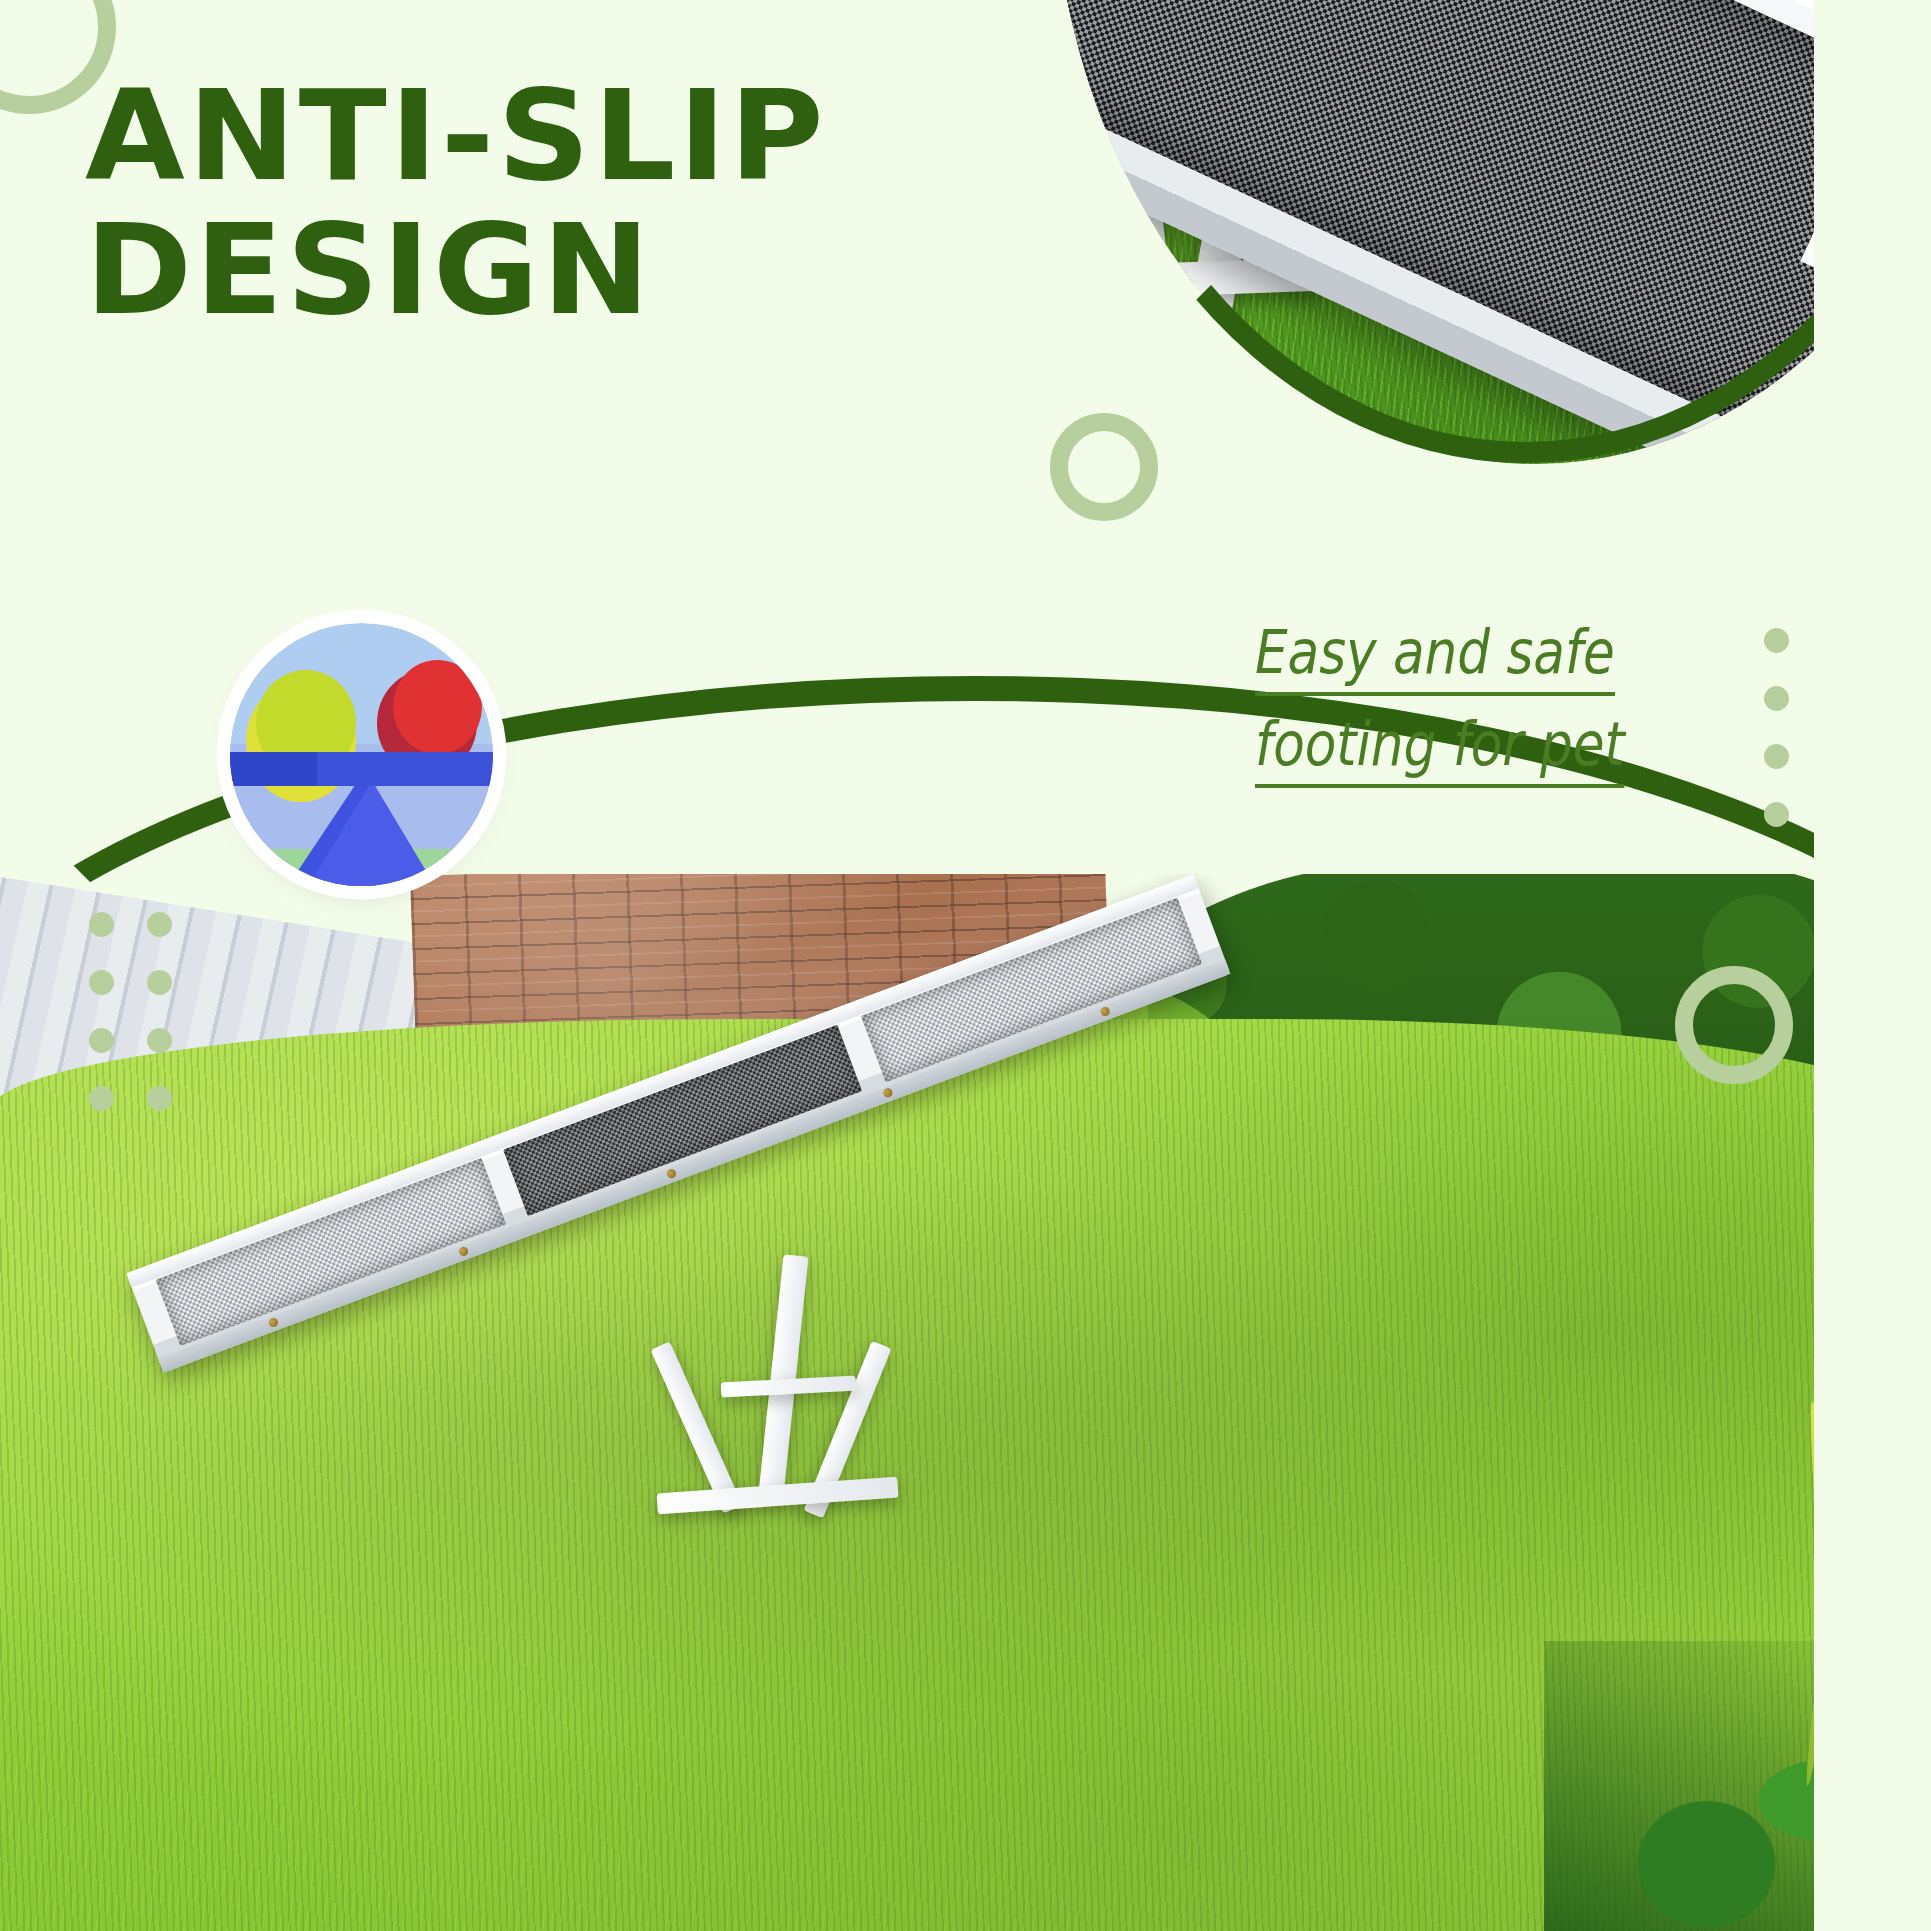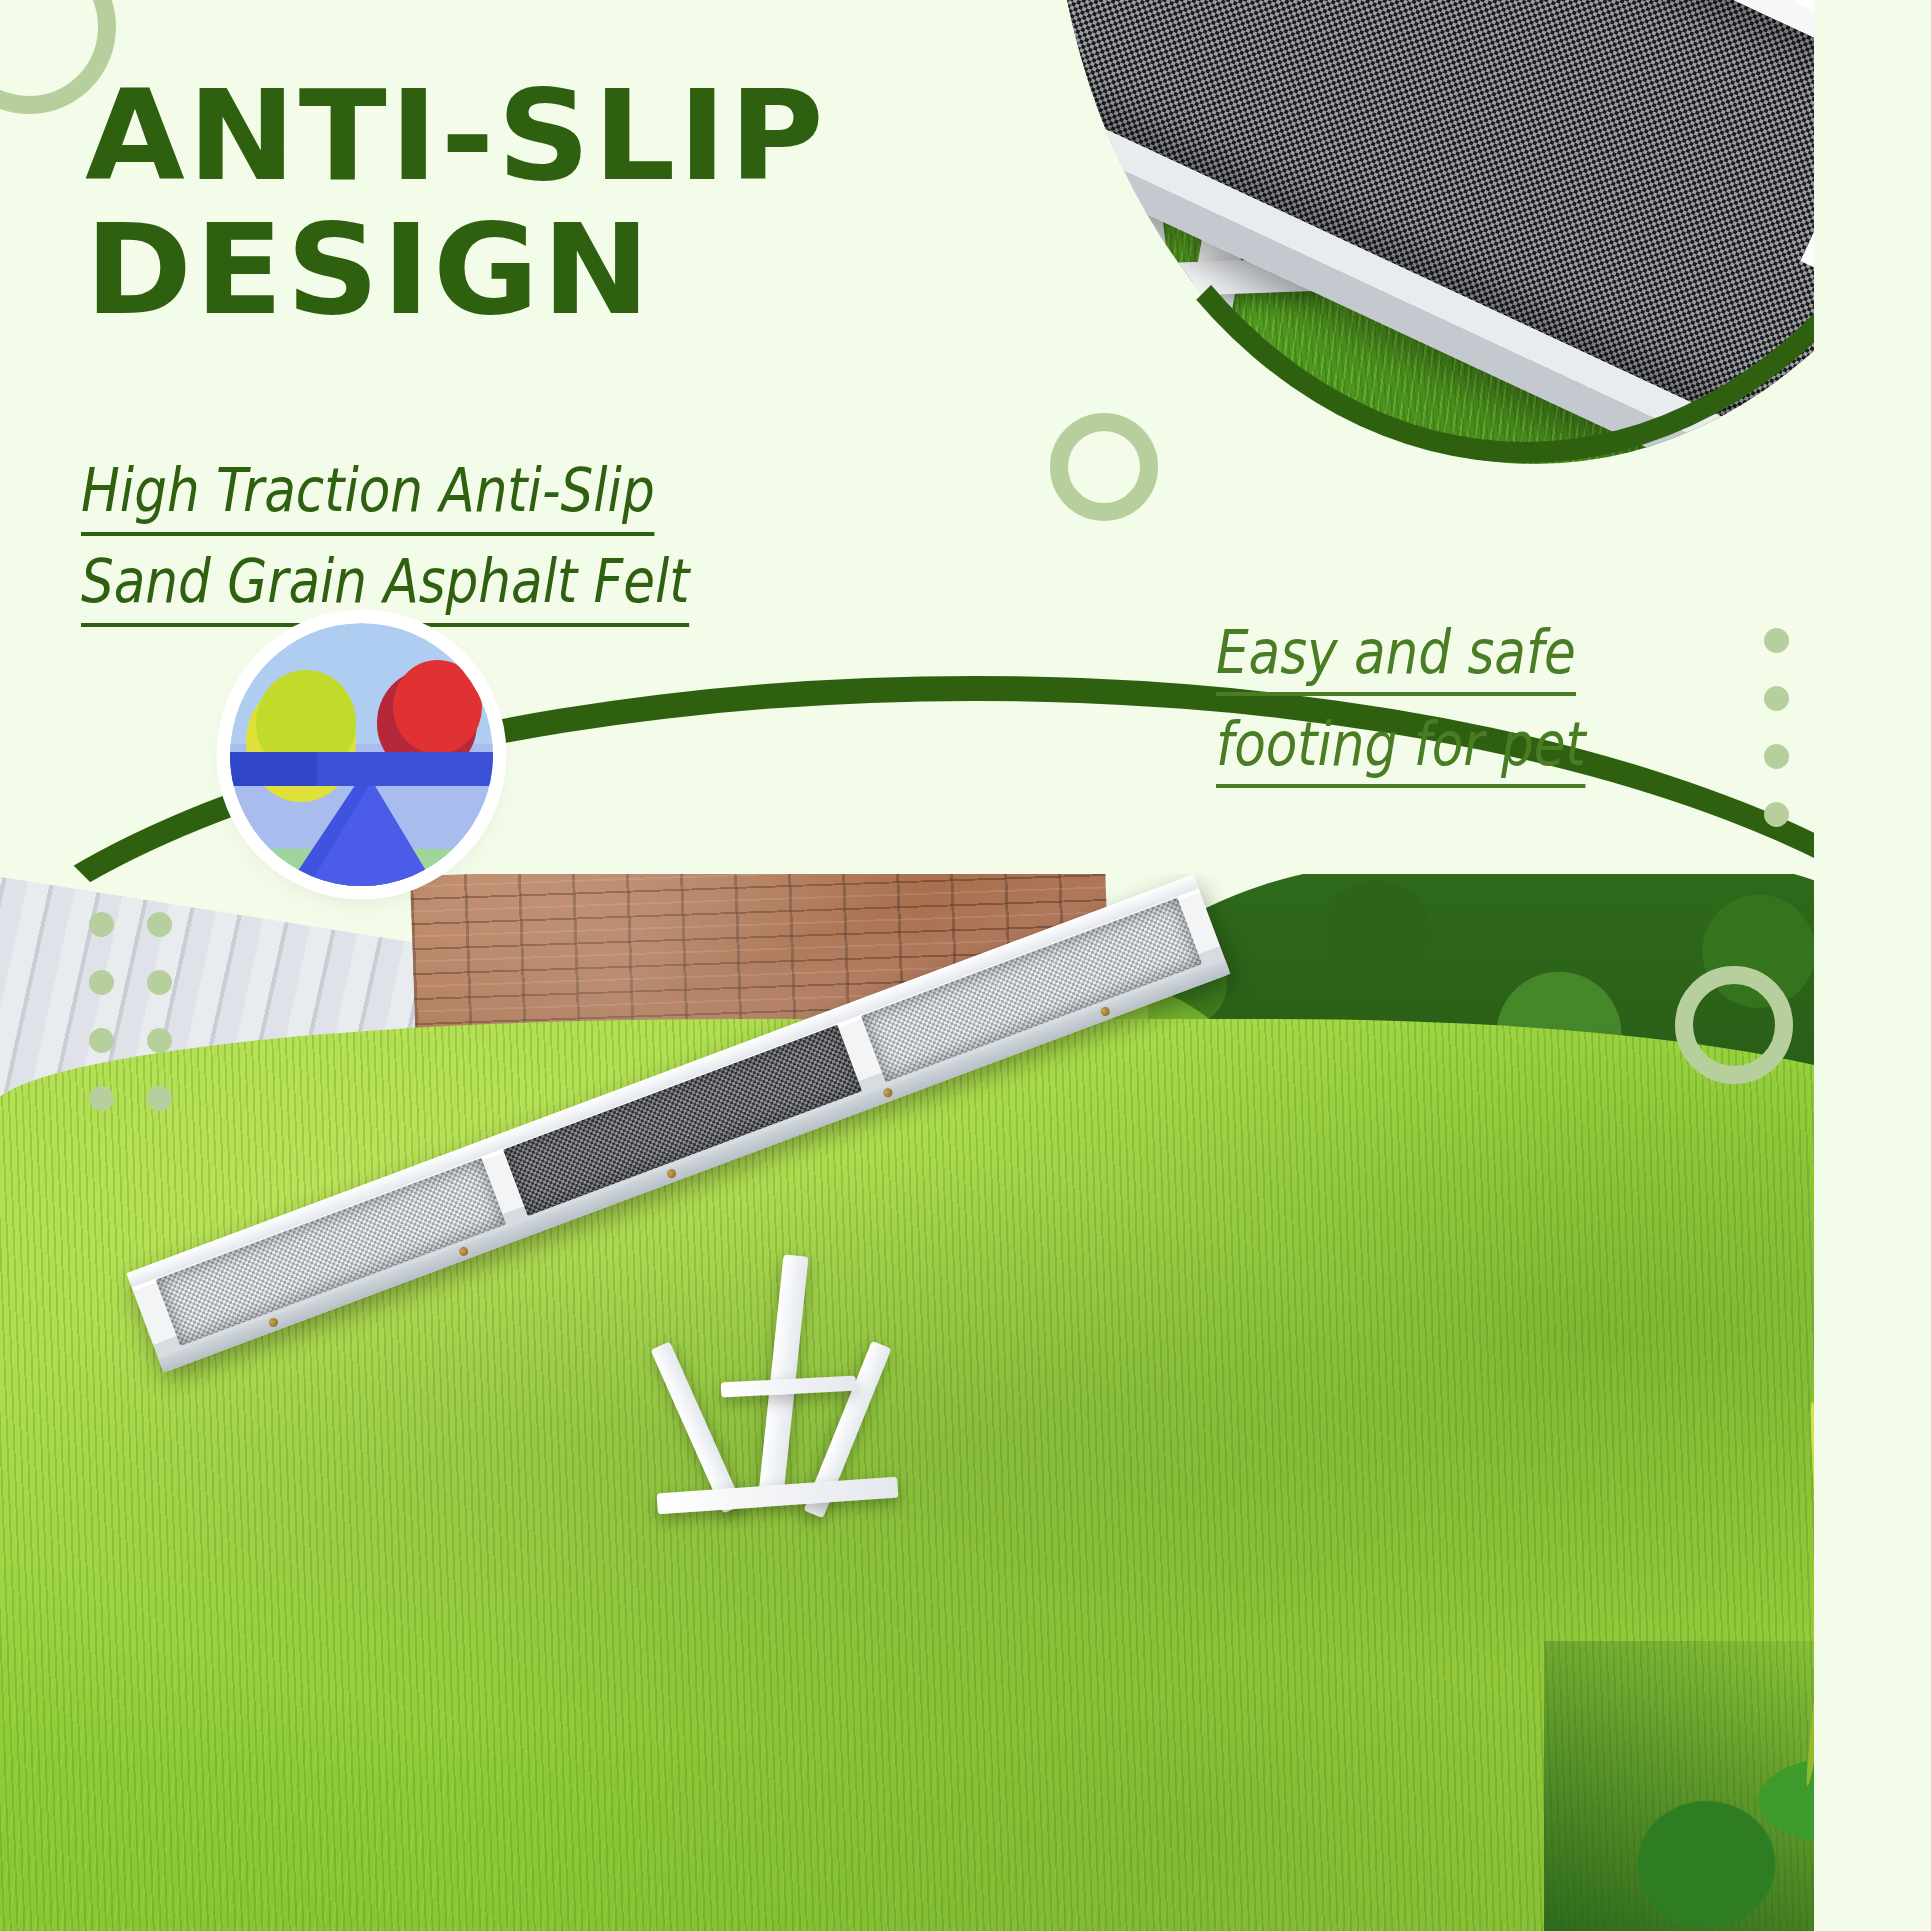--- a/index.html
+++ b/index.html
@@ -218,21 +218,21 @@
   .subtitle { position:absolute; left:81px; top:452px; width:869px; }
   .subtitle .sline {
     display:block; font-size:61px; line-height:1.26;
     font-style:italic; color:#2f6010;
     font-family:"DejaVu Sans Condensed","Liberation Sans Narrow","Liberation Sans", sans-serif;
     border-bottom:4.8px solid #2f6010;
     width:max-content; padding-bottom:2.9px; margin-bottom:7.7px;
     transform:scaleX(.94); transform-origin:left center;
   }
 
-  .sidenote { position:absolute; left:1216px; top:614px; width:541px; }
+  .sidenote { position:absolute; left:1255px; top:614px; width:541px; }
   .sidenote .nline {
     display:block; font-size:61px; line-height:1.25;
     font-style:italic; color:#4a7c24;
     font-family:"DejaVu Sans Condensed","Liberation Sans Narrow","Liberation Sans", sans-serif;
     border-bottom:4.8px solid #4a7c24;
     width:max-content; padding-bottom:1.9px; margin-bottom:9.7px;
     transform:scaleX(.94); transform-origin:left center;
   }
 
   
@@ -340,24 +340,20 @@
     <span></span>
       <span></span>
       <span></span>
   </div>
 
   <div class="headline">
     <span class="l1">ANTI-SLIP</span>
     <span class="l2">DESIGN</span>
   </div>
 
-  <div class="subtitle">
-    <span class="sline">High Traction Anti-Slip</span>
-    <span class="sline">Sand Grain Asphalt Felt</span>
-  </div>
 
   <div class="sidenote">
     <span class="nline">Easy and safe</span>
     <span class="nline">footing for pet</span>
   </div>
 
   <div class="badge">
     <div class="sky"></div>
     <div class="sky2"></div>
     <div class="ground"></div>

